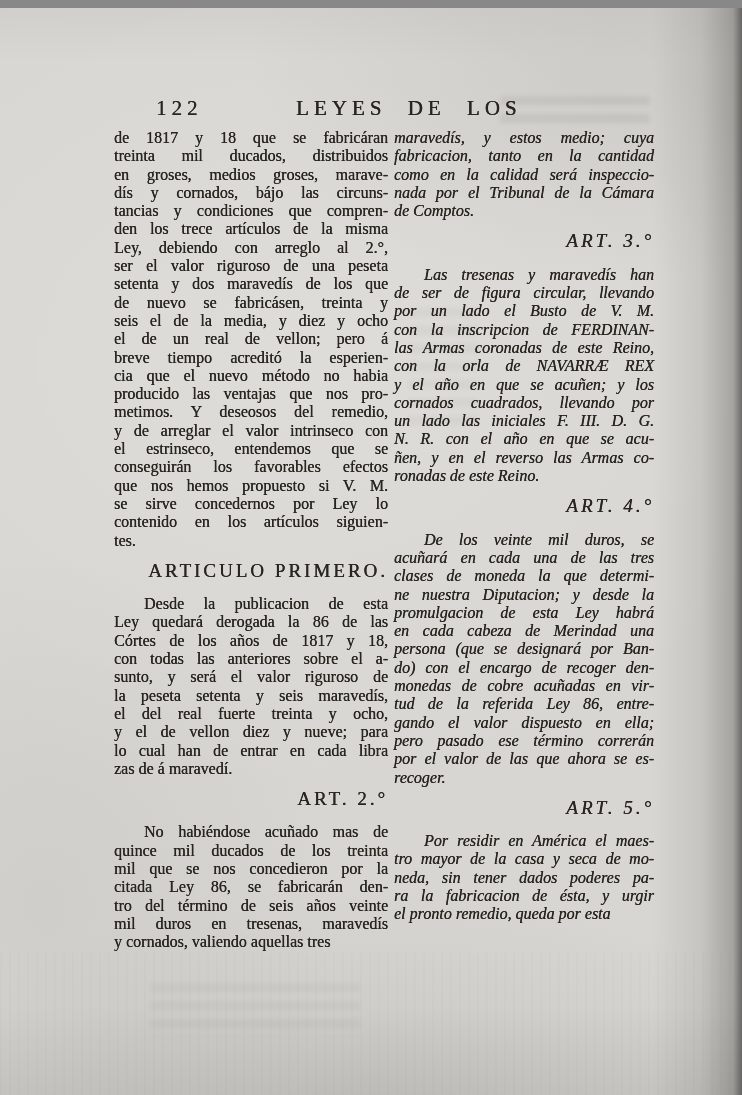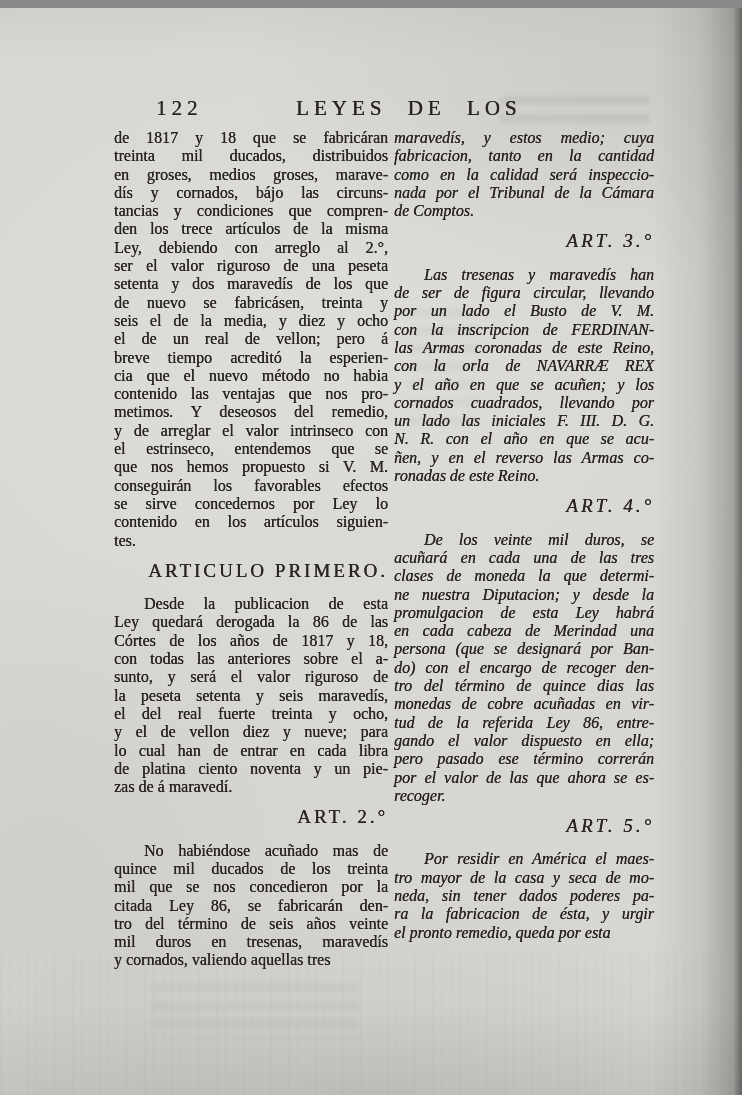--- a/index.html
+++ b/index.html
@@ -83,42 +83,41 @@
         <div class="line">tancias y condiciones que compren-</div>
         <div class="line">den los trece artículos de la misma</div>
         <div class="line">Ley, debiendo con arreglo al 2.°,</div>
         <div class="line">ser el valor riguroso de una peseta</div>
         <div class="line">setenta y dos maravedís de los que</div>
         <div class="line">de nuevo se fabricásen, treinta y</div>
         <div class="line">seis el de la media, y diez y ocho</div>
         <div class="line">el de un real de vellon; pero á</div>
         <div class="line">breve tiempo acreditó la esperien-</div>
         <div class="line">cia que el nuevo método no habia</div>
-        <div class="line">contenido las ventajas que nos pro-</div>
+        <div class="line">producido las ventajas que nos pro-</div>
         <div class="line">metimos. Y deseosos del remedio,</div>
         <div class="line">y de arreglar el valor intrinseco con</div>
         <div class="line">el estrinseco, entendemos que se</div>
+        <div class="line">conseguirán los favorables efectos</div>
         <div class="line">que nos hemos propuesto si V. M.</div>
-        <div class="line">conseguirán los favorables efectos</div>
         <div class="line">se sirve concedernos por Ley lo</div>
         <div class="line">contenido en los artículos siguien-</div>
         <div class="line last">tes.</div>
       </div>
       <div class="art-heading">ARTICULO PRIMERO.</div>
       <div class="para indent">
         <div class="line first">Desde la publicacion de esta</div>
         <div class="line">Ley quedará derogada la 86 de las</div>
         <div class="line">Córtes de los años de 1817 y 18,</div>
         <div class="line">con todas las anteriores sobre el a-</div>
         <div class="line">sunto, y será el valor riguroso de</div>
         <div class="line">la peseta setenta y seis maravedís,</div>
         <div class="line">el del real fuerte treinta y ocho,</div>
         <div class="line">y el de vellon diez y nueve; para</div>
         <div class="line">lo cual han de entrar en cada libra</div>
-        <div class="line">de platina ciento noventa y un pie-</div>
         <div class="line last">zas de á maravedí.</div>
       </div>
       <div class="art-heading">ART. 2.°</div>
       <div class="para indent">
         <div class="line first">No habiéndose acuñado mas de</div>
         <div class="line">quince mil ducados de los treinta</div>
         <div class="line">mil que se nos concedieron por la</div>
         <div class="line">citada Ley 86, se fabricarán den-</div>
         <div class="line">tro del término de seis años veinte</div>
         <div class="line">mil duros en tresenas, maravedís</div>
@@ -151,21 +150,20 @@
       <div class="art-heading">ART. 4.°</div>
       <div class="para indent">
         <div class="line first">De los veinte mil duros, se</div>
         <div class="line">acuñará en cada una de las tres</div>
         <div class="line">clases de moneda la que determi-</div>
         <div class="line">ne nuestra Diputacion; y desde la</div>
         <div class="line">promulgacion de esta Ley habrá</div>
         <div class="line">en cada cabeza de Merindad una</div>
         <div class="line">persona (que se designará por Ban-</div>
         <div class="line">do) con el encargo de recoger den-</div>
-        <div class="line">tro del término de quince dias las</div>
         <div class="line">monedas de cobre acuñadas en vir-</div>
         <div class="line">tud de la referida Ley 86, entre-</div>
         <div class="line">gando el valor dispuesto en ella;</div>
         <div class="line">pero pasado ese término correrán</div>
         <div class="line">por el valor de las que ahora se es-</div>
         <div class="line last">recoger.</div>
       </div>
       <div class="art-heading">ART. 5.°</div>
       <div class="para indent">
         <div class="line first">Por residir en América el maes-</div>

